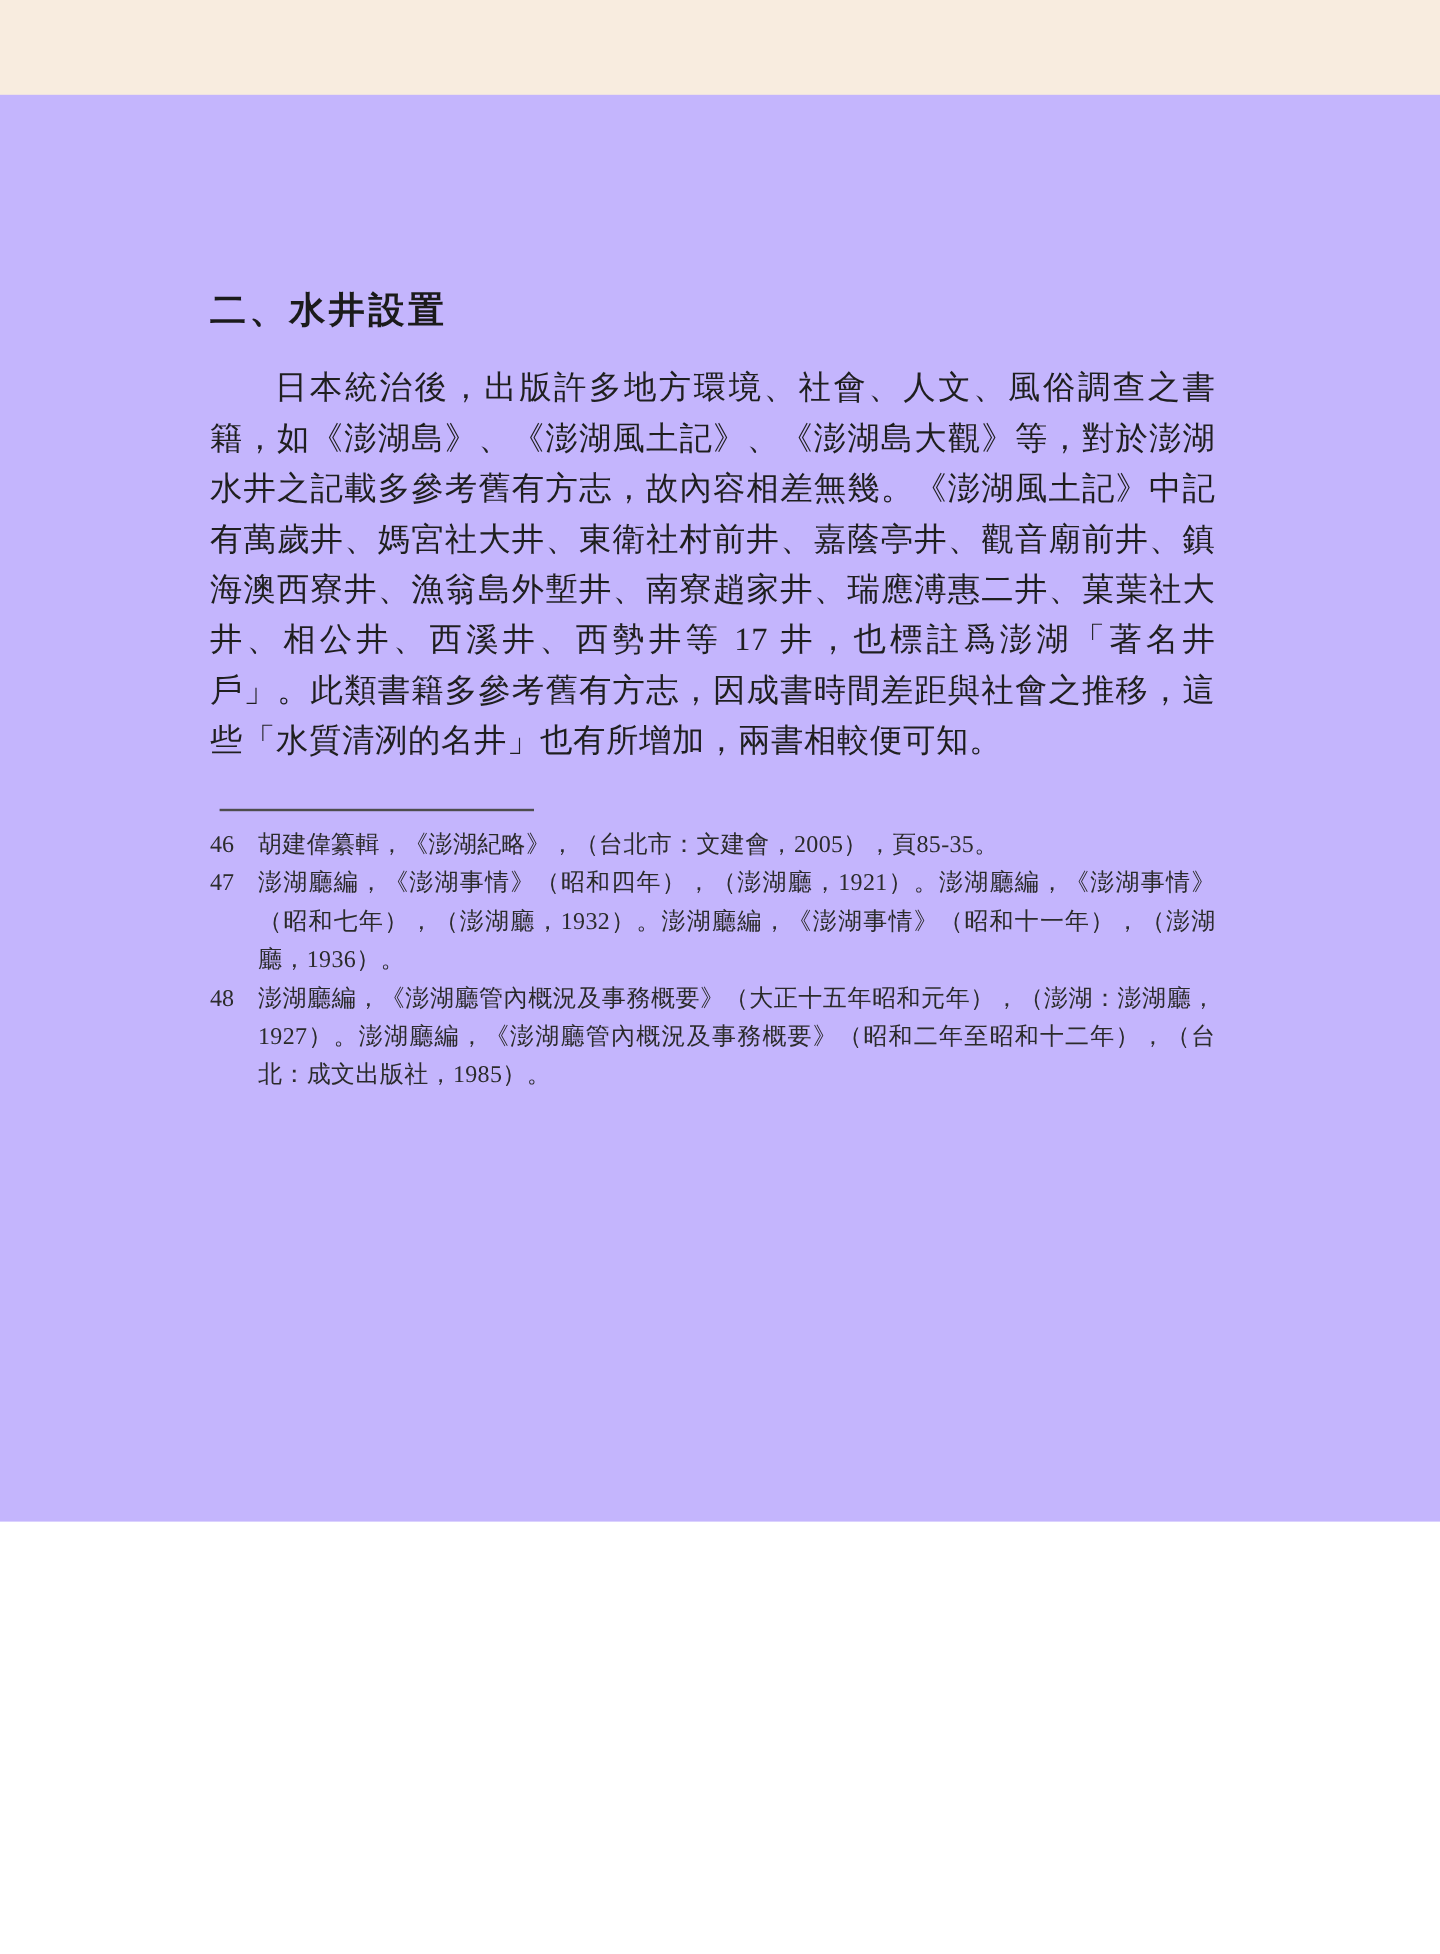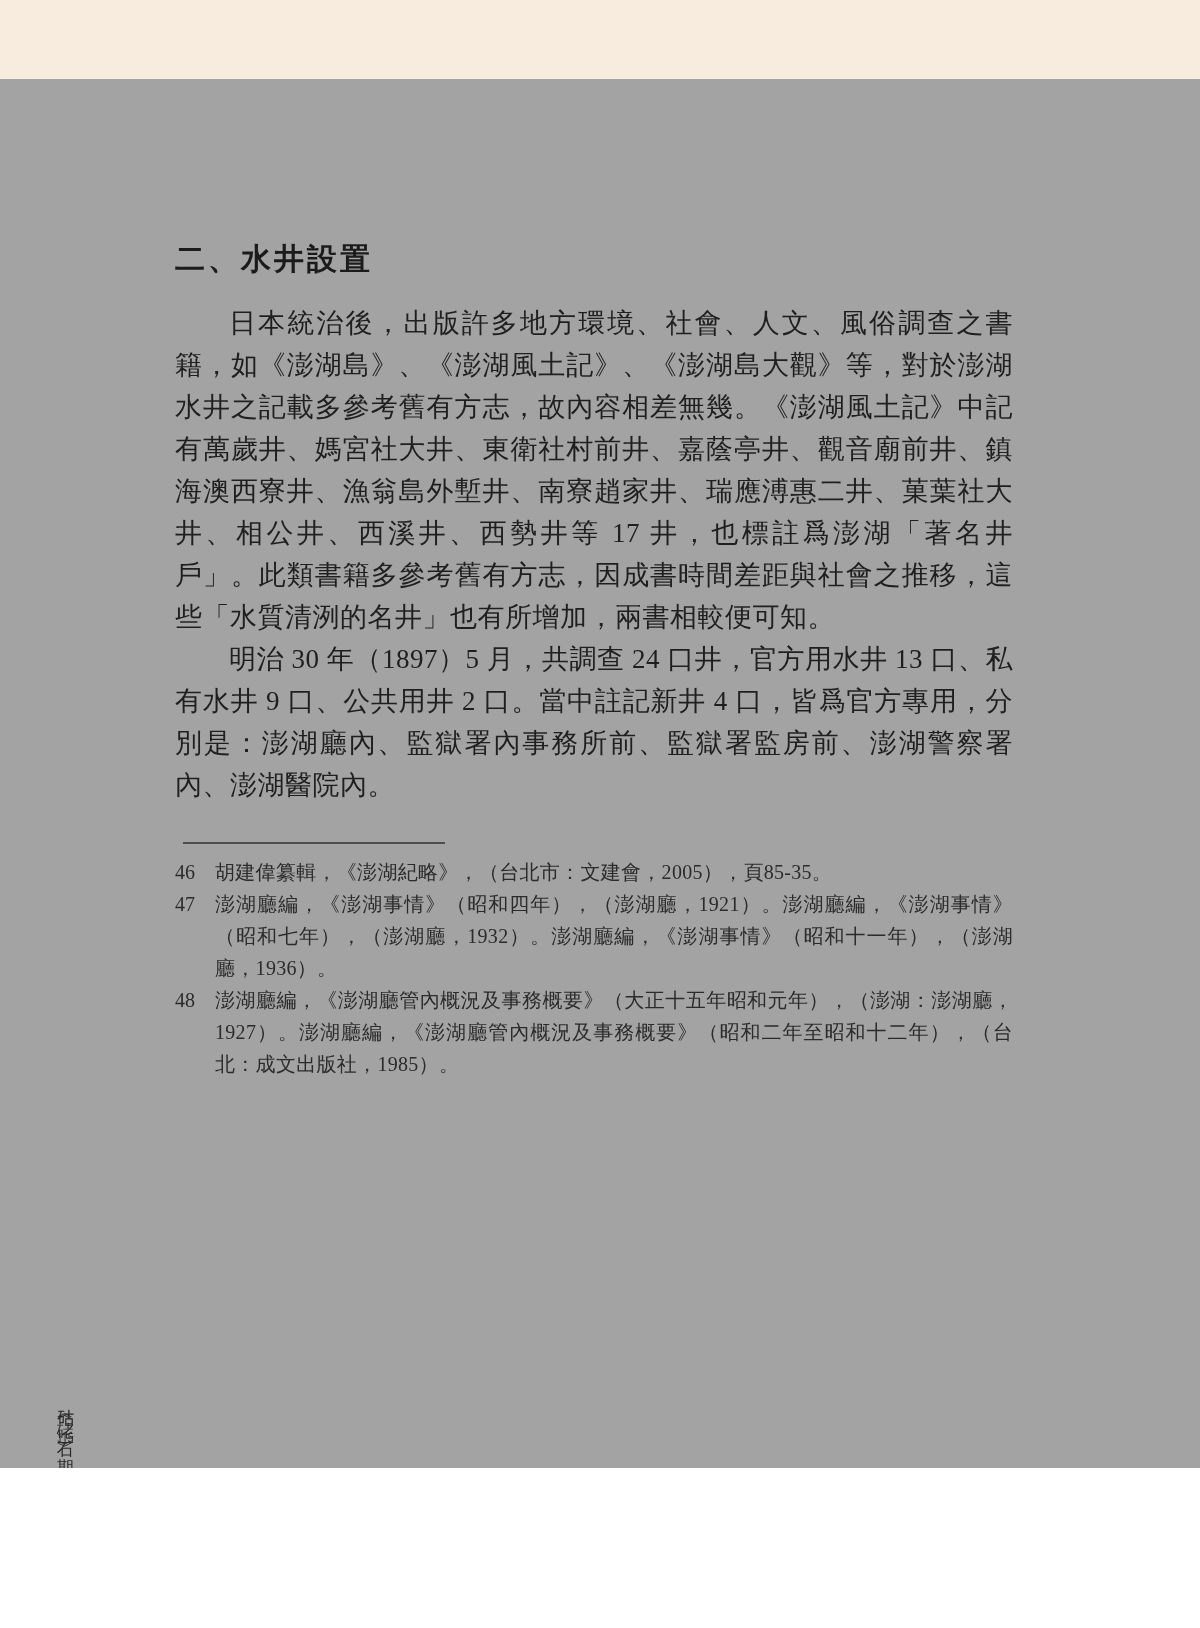--- a/index.html
+++ b/index.html
@@ -3,22 +3,22 @@
 <meta charset="utf-8">
 <style>
   html, body { margin: 0; padding: 0; }
   body {
     width: 1200px; height: 1628px;
     background: #ffffff;
     font-family: "Liberation Serif", "DejaVu Serif", serif;
   }
   .page {
     position: relative;
-    width: 1200px; height: 1468px;
-    background: #a3a3a3;
+    width: 1200px; height: 1268px;
+    background: #c4b5fd;
     overflow: hidden;
   }
   .top-band {
     position: absolute; left: 0; top: 0;
     width: 1200px; height: 79px;
     background: #f8ecdf;
   }
   .content {
     position: absolute; left: 175px; top: 240px; width: 838px;
   }
@@ -87,21 +87,20 @@
 
 <div class="page">
 
   <div class="top-band" style="background-color: rgb(248, 236, 223);"></div>
 
   <div class="content">
     <h1 class="heading">二、水井設置</h1>
 
     <div>
         <p class="para">日本統治後，出版許多地方環境、社會、人文、風俗調查之書籍，如《澎湖島》、《澎湖風土記》、《澎湖島大觀》等，對於澎湖水井之記載多參考舊有方志，故內容相差無幾。《澎湖風土記》中記有萬歲井、媽宮社大井、東衛社村前井、嘉蔭亭井、觀音廟前井、鎮海澳西寮井、漁翁島外塹井、南寮趙家井、瑞應溥惠二井、菓葉社大井、相公井、西溪井、西勢井等 17 井，也標註爲澎湖「著名井戶」。此類書籍多參考舊有方志，因成書時間差距與社會之推移，這些「水質清洌的名井」也有所增加，兩書相較便可知。</p>
-        <p class="para">明治 30 年（1897）5 月，共調查 24 口井，官方用水井 13 口、私有水井 9 口、公共用井 2 口。當中註記新井 4 口，皆爲官方專用，分別是：澎湖廳內、監獄署內事務所前、監獄署監房前、澎湖警察署內、澎湖醫院內。</p>
       </div>
 
     <div class="fn-sep"></div>
 
     <div class="footnotes">
         <div class="footnote">
           <span class="fn-num">46</span>
           <span class="fn-text">胡建偉纂輯，《澎湖紀略》，（台北市：文建會，2005），頁85-35。</span>
         </div>
         <div class="footnote">

